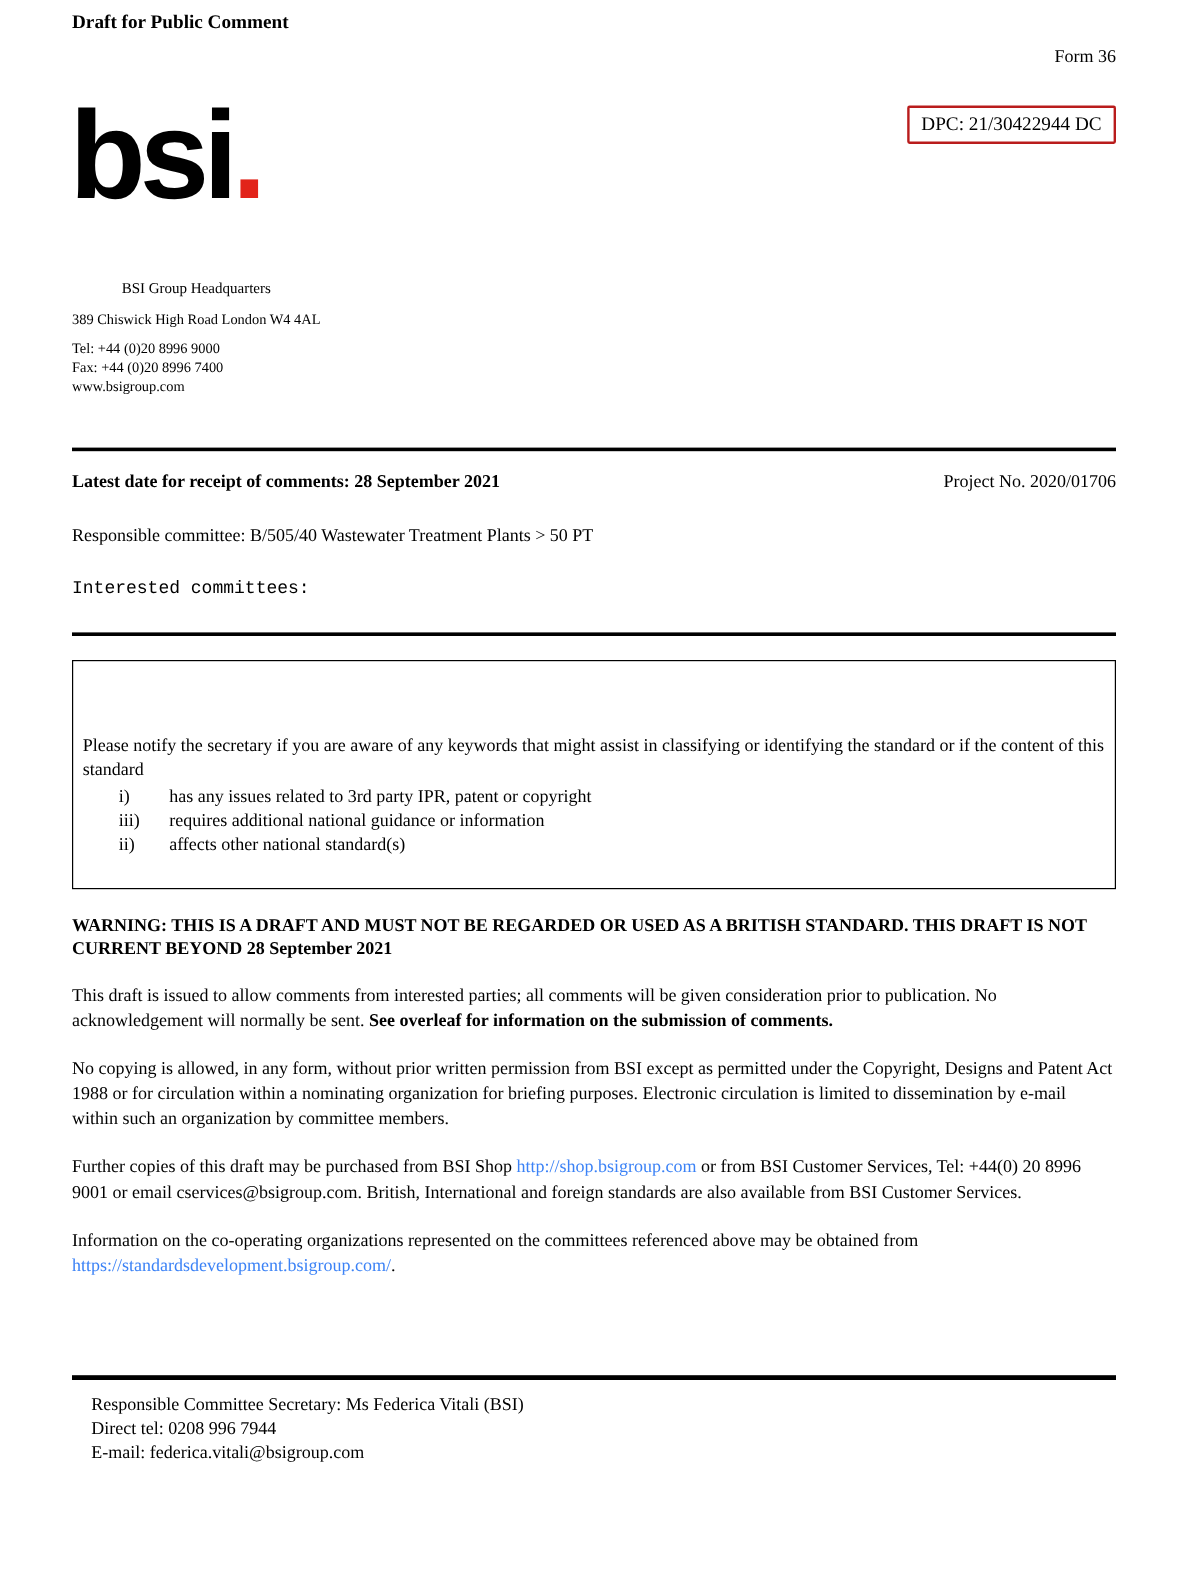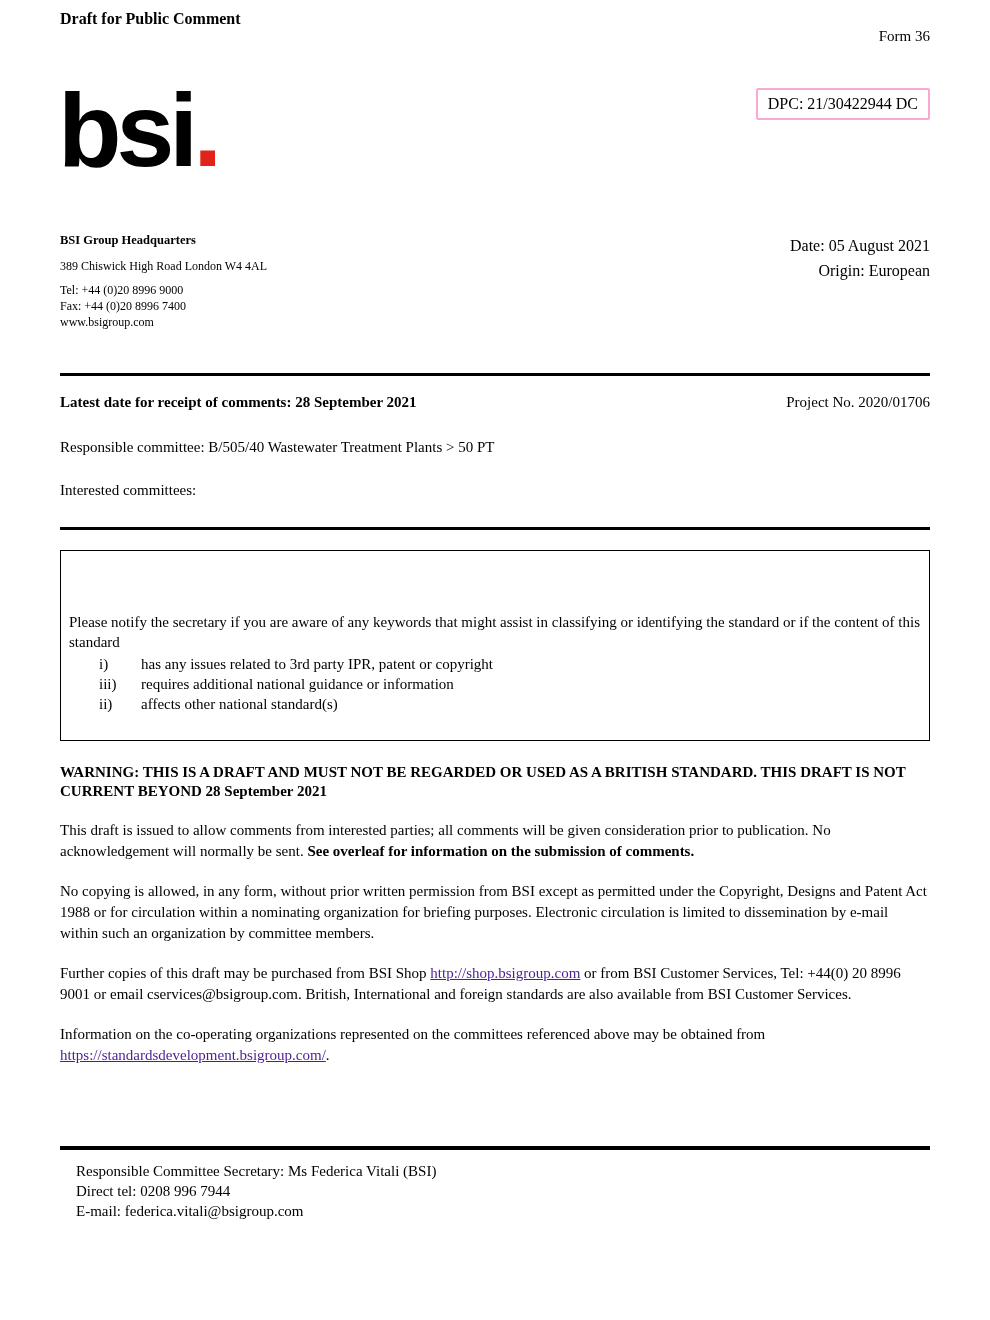--- a/index.html
+++ b/index.html
@@ -10,57 +10,57 @@
     font-size: 15px; color: #000;
     position: relative;
     overflow: hidden;
   }
   .page { position: relative; width: 990px; height: 1044px; }
 
   
   .topsection { position: relative; height: 385px; }
   .abs { position: absolute; }
   .draft-label { top: 10px; left: 60px; font-size: 16px; font-weight: bold; }
-  .form-no { top: 28px; right: 60px; font-size: 15px; }
+  .form-no { top: 40px; right: 60px; font-size: 15px; }
   .dpc-box {
     top: 88px; right: 60px;
-    border: 2px solid #f9a8d4; border-radius: 2px;
+    border: 2px solid #b91c1c; border-radius: 2px;
     padding: 5px 10px; font-size: 16px;
   }
   .logo { top: 78px; left: 58px; font-family: "Liberation Sans", sans-serif;
     font-weight: 800; font-size: 104px; line-height: 1; letter-spacing: -5px; }
   .logo .dot { color: #e2231a; }
   .address { top: 232px; left: 60px; font-size: 12px; line-height: 16px; }
-  .address .addr-title { font-weight: bold; font-size: 12.5px; margin-bottom: 10px; }
+  .address .addr-title { font-weight: normal; font-size: 12.5px; margin-bottom: 10px; text-align: center; }
   .address .addr-line1 { margin-bottom: 8px; }
   .date-origin { top: 233px; right: 60px; text-align: right; font-size: 16px; line-height: 25px; }
   .rule1 { top: 373px; left: 60px; width: 870px; height: 3px; background: #000; }
 
   
   .content { padding: 0 60px; }
   .meta-row { display: flex; justify-content: space-between; margin-top: 9px; }
   .meta-row .latest { font-weight: bold; }
   .resp-committee { margin-top: 28px; }
-  .interested { margin-top: 26px; }
+  .interested { margin-top: 26px; font-family: Liberation Mono, monospace; }
   .rule2 { margin-top: 28px; height: 3px; background: #000; }
 
   .title-box {
     margin-top: 20px;
     border: 1.5px solid #000;
     padding: 5px 8px 26px 8px;
   }
   .notify-text { margin-top: 56px; line-height: 20px; }
   .kw-list { margin-top: 2px; }
   .kw-item { display: flex; line-height: 20px; }
   .kw-item .num { width: 42px; margin-left: 30px; }
 
   .warning { margin-top: 22px; font-weight: bold; line-height: 19px; }
   .para { margin-top: 19px; line-height: 21px; }
   .bold { font-weight: bold; }
-  a.doclink { color: #4c1d95; text-decoration: underline; cursor: pointer; }
+  a.doclink { color: #3b82f6; cursor: pointer; }
 
   .rule3 { margin-top: 80px; height: 4px; background: #000; }
   .footer { margin-top: 11px; margin-left: 16px; line-height: 20px; font-size: 15px; }
 </style>
 </head>
 <body>
 
 <div class="page">
 
   <div class="topsection">
@@ -72,24 +72,20 @@
     <div class="abs logo"><span>bsi</span><span class="dot">.</span></div>
 
     <div class="abs address">
       <div class="addr-title">BSI Group Headquarters</div>
       <div class="addr-line1">389 Chiswick High Road London W4 4AL</div>
       <div>Tel: +44 (0)20 8996 9000</div>
       <div>Fax: +44 (0)20 8996 7400</div>
       <div>www.bsigroup.com</div>
     </div>
 
-    <div class="abs date-origin">
-      <div>Date: 05 August 2021</div>
-      <div>Origin: European</div>
-    </div>
 
     <div class="abs rule1"></div>
   </div>
 
   <div class="content">
 
     <div class="meta-row">
       <span class="latest">Latest date for receipt of comments: 28 September 2021</span>
       <span>Project No. 2020/01706</span>
     </div>

